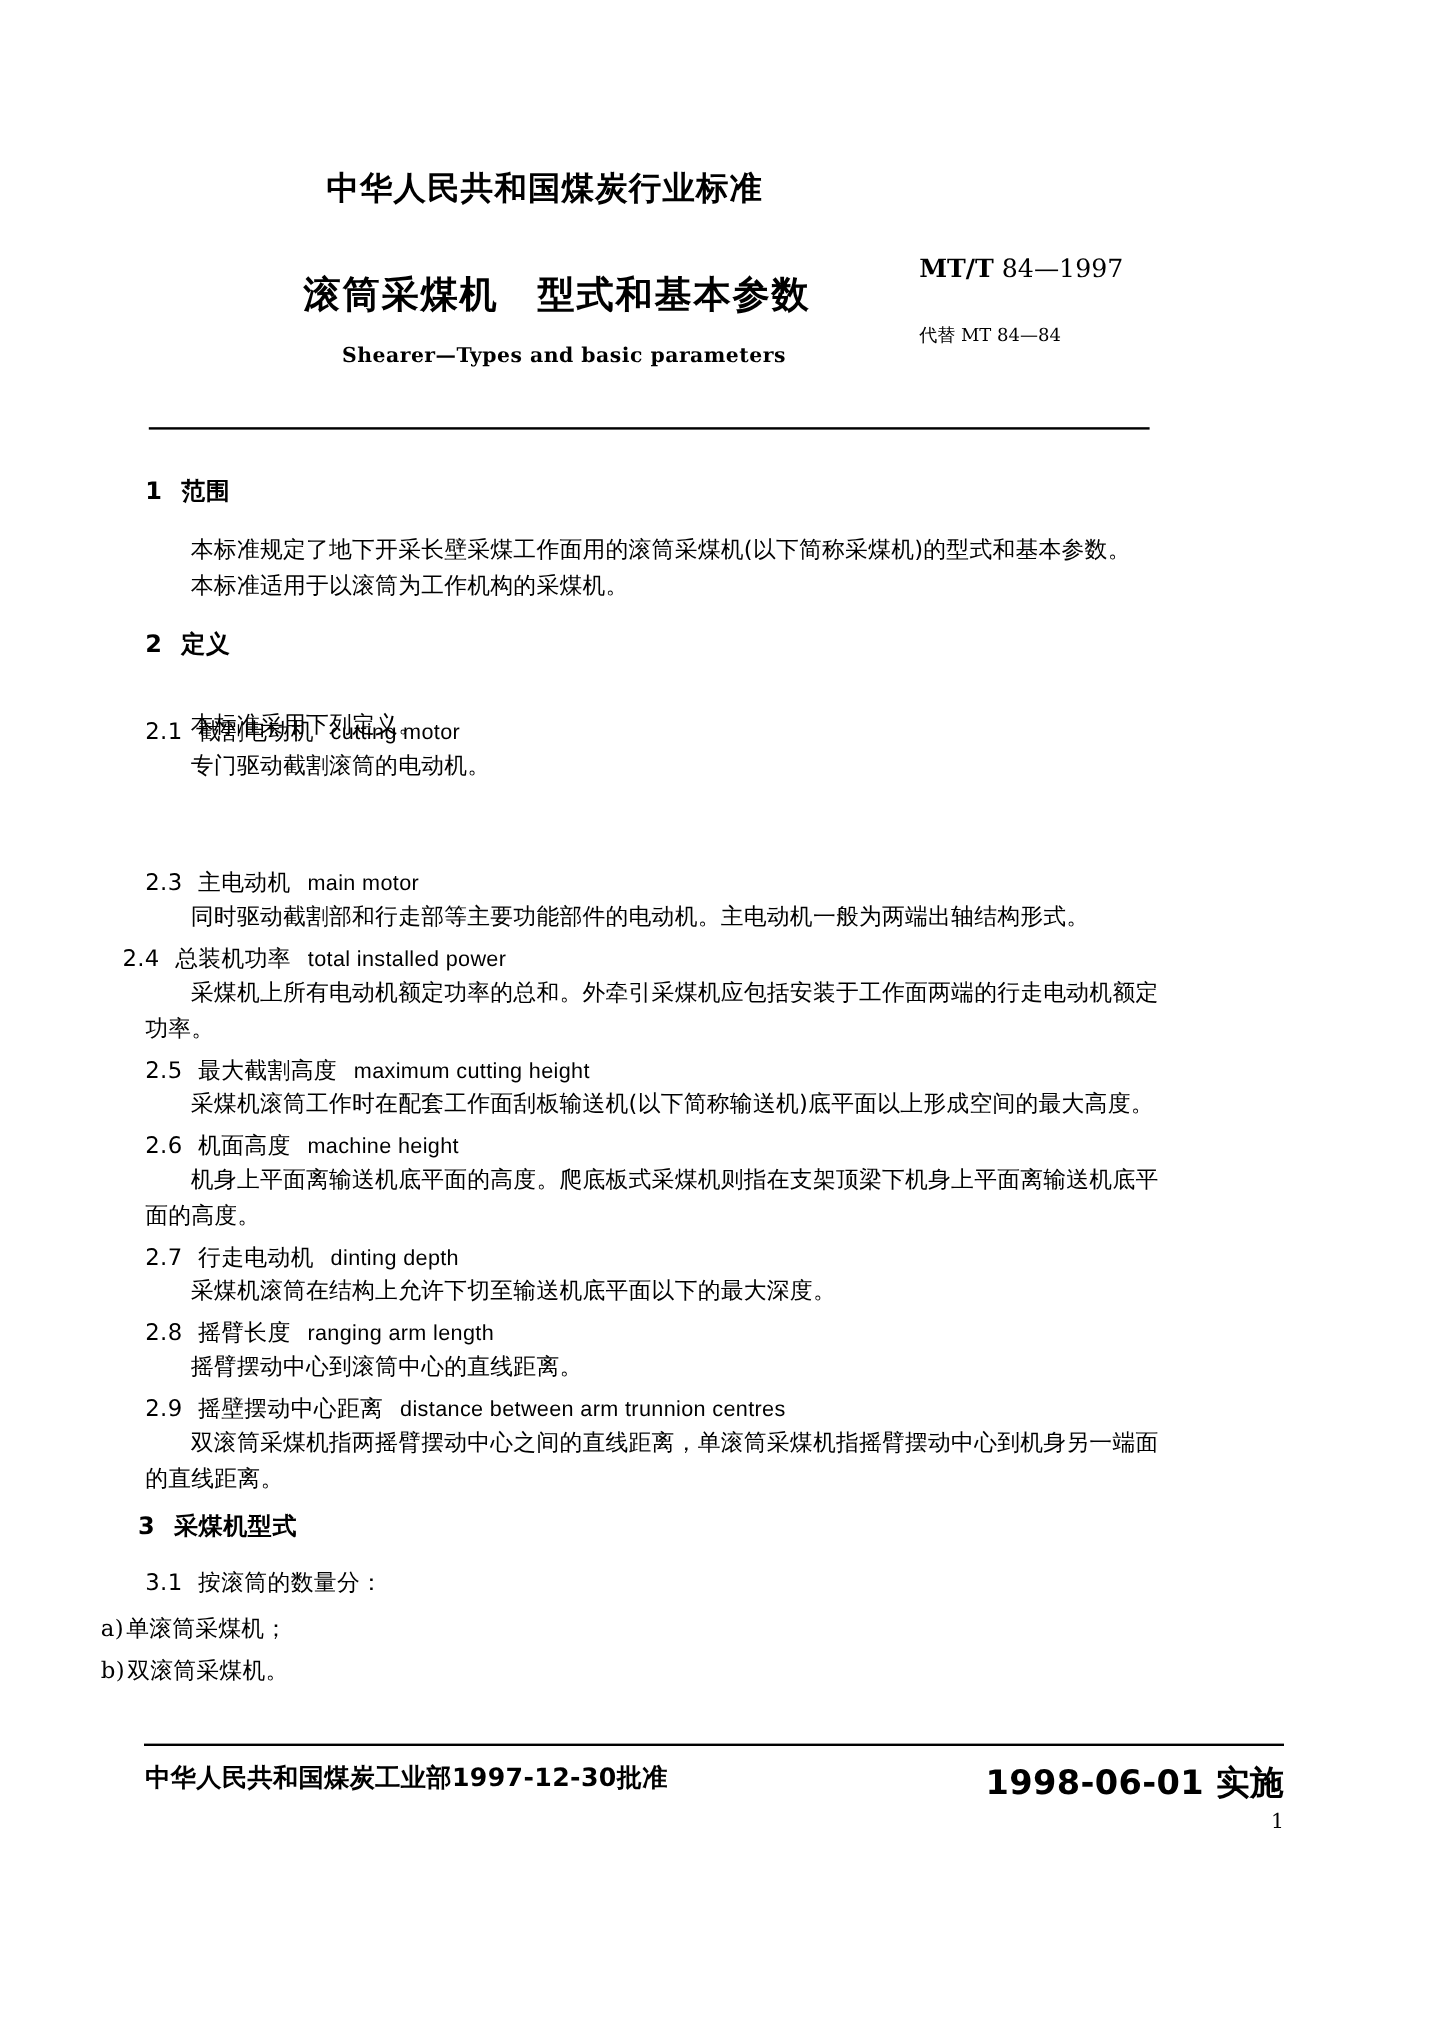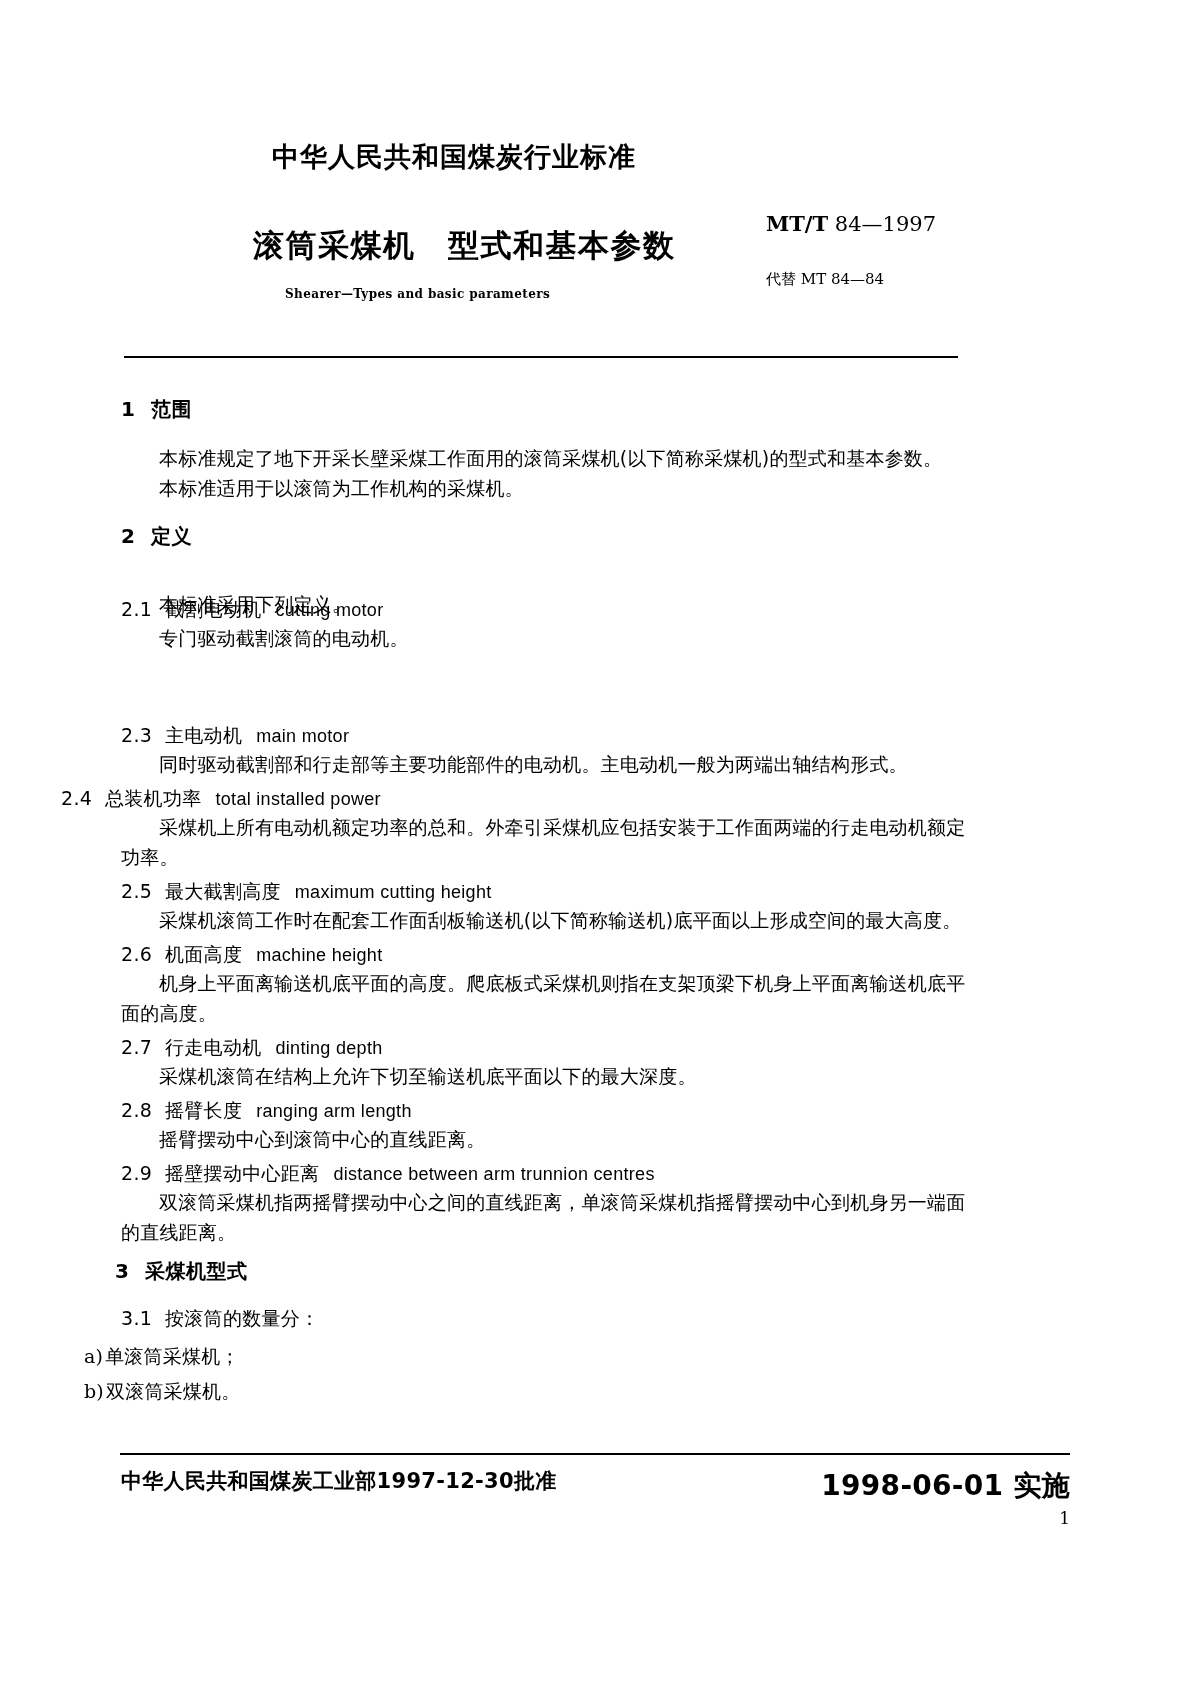--- a/index.html
+++ b/index.html
@@ -42,21 +42,21 @@
     top: 225px;
     font-size: 31px;
     font-weight: bold;
     letter-spacing: 1.5px;
     white-space: nowrap;
   }
   .hdr-subtitle {
     position: absolute;
     left: 285px;
     top: 287px;
-    font-size: 12px;
+    font-size: 17px;
     font-weight: bold;
     font-family: "DejaVu Serif", "Liberation Serif", serif;
     letter-spacing: 0.4px;
     white-space: nowrap;
   }
   .hdr-stdno {
     position: absolute;
     left: 766px;
     top: 211px;
     font-size: 21px;
@@ -235,21 +235,21 @@
     </div>
 
     <div class="blk" style="top:327px;">
       <div class="def-head" style="margin-left:121px;">
         <span class="dnum">2.3</span><span class="dcn">主电动机</span><span class="den">main motor</span>
       </div>
       <div class="para" style="margin-left:159px; width:820px;">同时驱动截割部和行走部等主要功能部件的电动机。主电动机一般为两端出轴结构形式。</div>
     </div>
 
     <div class="blk" style="top:390px;">
-      <div class="def-head" style="margin-left:61px;">
+      <div class="def-head" style="margin-left:102px;">
         <span class="dnum">2.4</span><span class="dcn">总装机功率</span><span class="den">total installed power</span>
       </div>
       <div class="para hang" style="margin-left:121px; width:850px;">采煤机上所有电动机额定功率的总和。外牵引采煤机应包括安装于工作面两端的行走电动机额定功率。</div>
     </div>
 
     <div class="blk" style="top:483px;">
       <div class="def-head" style="margin-left:121px;">
         <span class="dnum">2.5</span><span class="dcn">最大截割高度</span><span class="den">maximum cutting height</span>
       </div>
       <div class="para hang" style="margin-left:121px; width:852px;">采煤机滚筒工作时在配套工作面刮板输送机(以下简称输送机)底平面以上形成空间的最大高度。</div>

